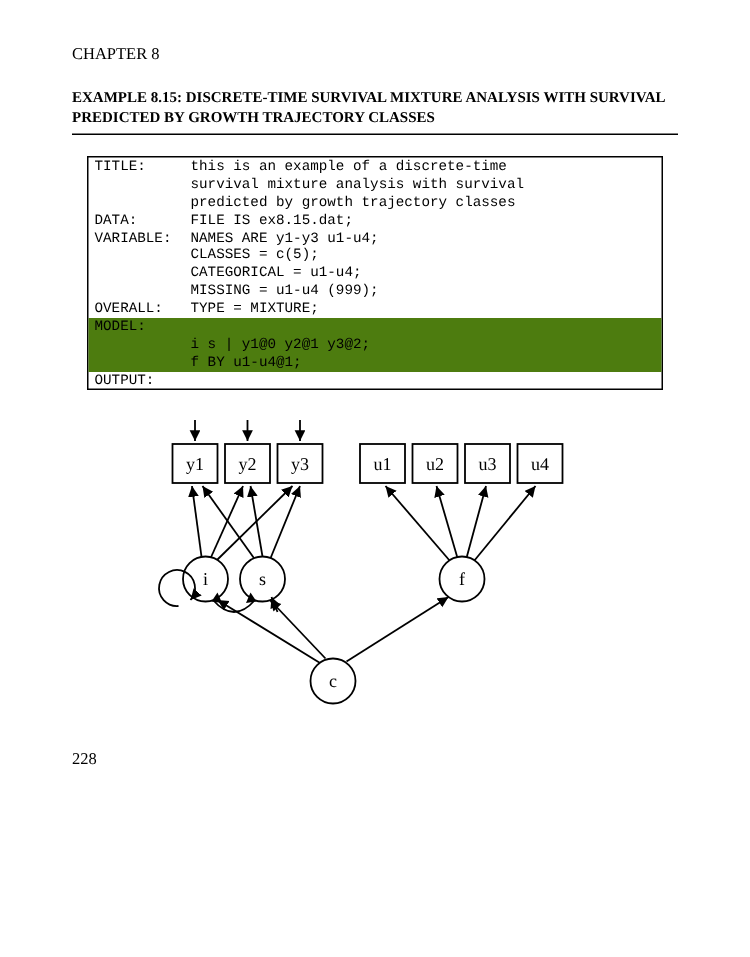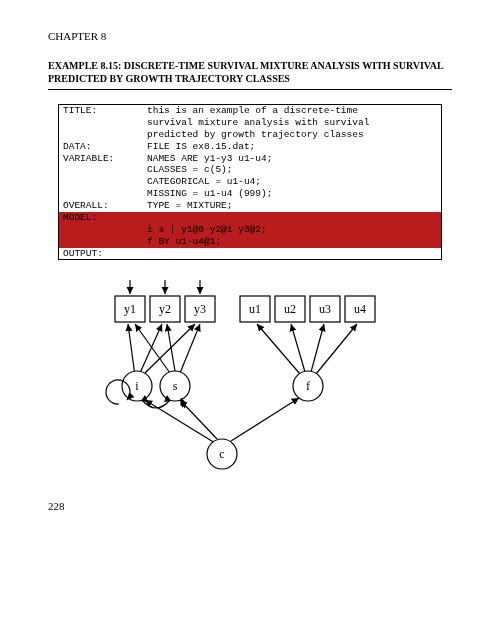--- a/index.html
+++ b/index.html
@@ -37,33 +37,32 @@
   }
   .code-block {
     border: 1px solid #000;
     font-family: "Courier New", Courier, monospace;
     font-size: 9.5px;
     line-height: 1.25;
     margin: 0 10px 16px 10px;
   }
   .code-row {
     display: flex;
-    gap: 20px;
   }
   .code-label {
     width: 64px;
     flex-shrink: 0;
     padding-left: 4px;
   }
   .code-content {
     flex: 1;
     white-space: pre;
   }
   .shaded {
-    background: #b91c1c;
+    background: #4d7c0f;
   }
   .diagram-wrap {
     text-align: center;
   }
   .diagram {
     display: inline-block;
   }
   .page-num {
     position: absolute;
     bottom: 18px;

